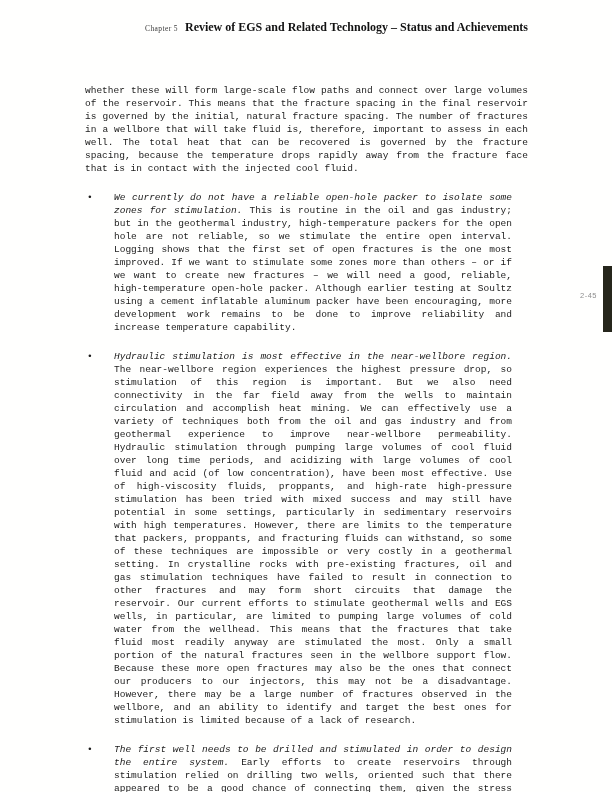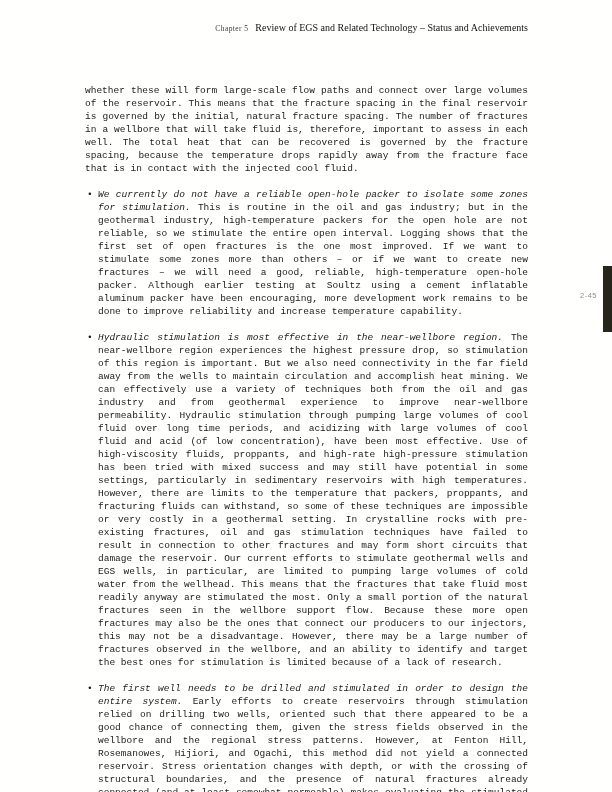--- a/index.html
+++ b/index.html
@@ -21,40 +21,40 @@
     white-space: nowrap;
     color: #1d1d1d;
   }
   .chapter-label {
     font-size: 7.5px;
     color: #3a3a3a;
     letter-spacing: 0.4px;
     margin-right: 7px;
   }
   .chapter-title {
-    font-size: 10px;
-    font-weight: normal;
+    font-size: 12px;
+    font-weight: bold;
     color: #121212;
   }
   .body-text {
     position: absolute;
     left: 85px; top: 84px; width: 443px;
     font-size: 9.5px;
     line-height: 13px;
     text-align: justify;
     color: #1b1b1b;
     font-family: Liberation Mono, monospace;
   }
   .para { margin: 0 0 13px 0; }
   .bullet {
     position: relative;
     padding-left: 13px;
     margin-bottom: 13px;
   }
-  .bullet .para { margin: 0; }
+  .bullet .para { margin: 16px; }
   .marker {
     position: absolute;
     left: 2px; top: 0;
     font-size: 9.5px;
     color: #1b1b1b;
   }
   .bullet i { font-style: italic; }
   .margin-page-number {
     position: absolute;
     top: 291px; right: 15px;

